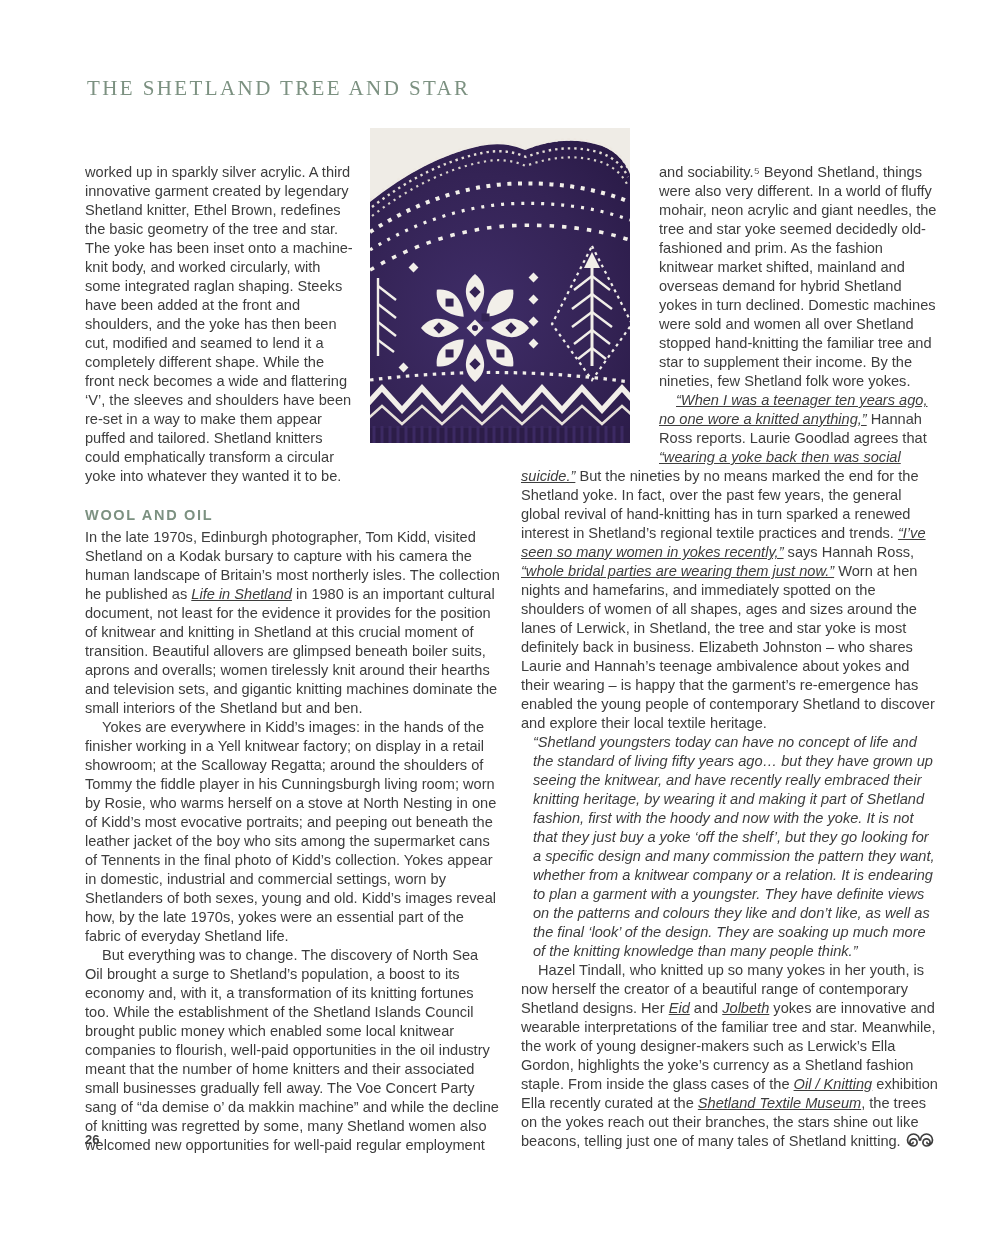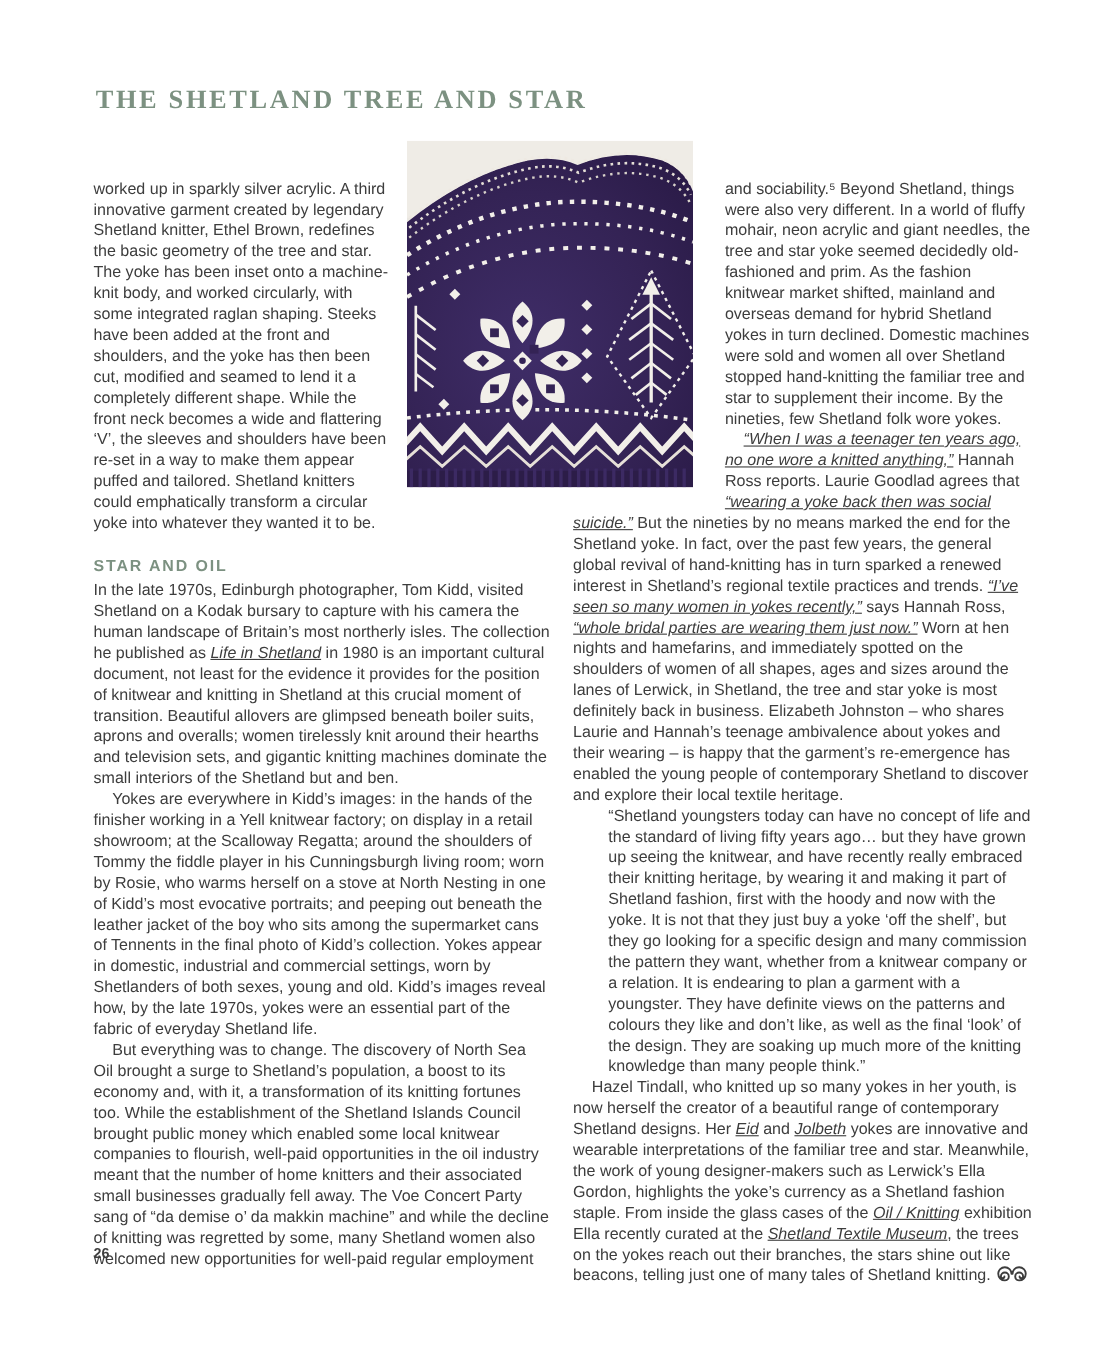--- a/index.html
+++ b/index.html
@@ -2,37 +2,37 @@
 <html><head>
 <meta charset="utf-8">
 <style>
   html,body { margin:0; padding:0; background:#ffffff; }
   .page {
     position:relative; width:999px; height:1236px; background:#ffffff;
     font-family:"Liberation Sans", sans-serif; color:#3d3d3d; overflow:hidden;
   }
   .title {
     position:absolute; left:87px; top:62px;
-    font-family:"Liberation Serif", serif; font-size:24px;
-    letter-spacing:2.4px; color:#7c9181; font-weight:bold;
+    font-family:"Liberation Serif", serif; font-size:21px;
+    letter-spacing:2.4px; color:#7c9181; font-weight:normal;
   }
   .photo { position:absolute; left:370px; top:128px; width:260px; height:315px; }
   .photo svg { display:block; }
   .col { position:absolute; top:163px; font-size:14.6px; line-height:19px; }
   .col-left  { left:85px;  width:415px; }
   .col-right { left:521px; width:418px; }
   .spacer-r { float:right; width:146px; height:304px; }
   .spacer-l { float:left;  width:138px; height:304px; }
   p { margin:0; }
   .indent { text-indent:17px; }
   .sect-head {
     color:#7c9181; letter-spacing:1.7px; font-size:14.5px;
     margin-top:20px; margin-bottom:3px;
   }
-  .bquote { margin-left:32px; }
+  .bquote { margin-left:12px; font-style:italic; }
   em { font-style:italic;text-decoration:underline; }
   .endmark { white-space:nowrap; }
   .endmark svg { display:inline-block; vertical-align:-2px; margin-left:5px; }
   .footnote { position:absolute; left:507px; top:1163px; font-size:14.2px; color:#525252; }
   .pagenum { position:absolute; left:85px; top:1132px; font-size:13px;font-weight:bold; }
 </style>
 </head>
 <body>
 
 <div class="page">
@@ -174,21 +174,21 @@
           <line x1="236" y1="298" x2="236" y2="315"></line>
         <line x1="244" y1="298" x2="244" y2="315"></line>
           <line x1="252" y1="298" x2="252" y2="315"></line>
       </g>
     </svg>
   </div>
 
   <div class="col col-left">
     <div class="spacer-r"></div>
     <p>worked up in sparkly silver acrylic. A third innovative garment created by legendary Shetland knitter, Ethel Brown, redefines the basic geometry of the tree and star. The yoke has been inset onto a machine-knit body, and worked circularly, with some integrated raglan shaping. Steeks have been added at the front and shoulders, and the yoke has then been cut, modified and seamed to lend it a completely different shape. While the front neck becomes a wide and flattering ‘V’, the sleeves and shoulders have been re-set in a way to make them appear puffed and tailored. Shetland knitters could emphatically transform a circular yoke into whatever they wanted it to be.</p>
-    <h2 class="sect-head">STAR AND OIL</h2>
+    <h2 class="sect-head">WOOL AND OIL</h2>
     <p><span>In the late 1970s, Edinburgh photographer, Tom Kidd, visited Shetland on a Kodak bursary to capture with his camera the human landscape of Britain’s most northerly isles. The collection he published as </span><em>Life in Shetland</em><span> in 1980 is an important cultural document, not least for the evidence it provides for the position of knitwear and knitting in Shetland at this crucial moment of transition. Beautiful allovers are glimpsed beneath boiler suits, aprons and overalls; women tirelessly knit around their hearths and television sets, and gigantic knitting machines dominate the small interiors of the Shetland but and ben.</span></p>
     <p class="indent">Yokes are everywhere in Kidd’s images: in the hands of the finisher working in a Yell knitwear factory; on display in a retail showroom; at the Scalloway Regatta; around the shoulders of Tommy the fiddle player in his Cunningsburgh living room; worn by Rosie, who warms herself on a stove at North Nesting in one of Kidd’s most evocative portraits; and peeping out beneath the leather jacket of the boy who sits among the supermarket cans of Tennents in the final photo of Kidd’s collection. Yokes appear in domestic, industrial and commercial settings, worn by Shetlanders of both sexes, young and old. Kidd’s images reveal how, by the late 1970s, yokes were an essential part of the fabric of everyday Shetland life.</p>
     <p class="indent">But everything was to change. The discovery of North Sea Oil brought a surge to Shetland’s population, a boost to its economy and, with it, a transformation of its knitting fortunes too. While the establishment of the Shetland Islands Council brought public money which enabled some local knitwear companies to flourish, well-paid opportunities in the oil industry meant that the number of home knitters and their associated small businesses gradually fell away. The Voe Concert Party sang of “da demise o’ da makkin machine” and while the decline of knitting was regretted by some, many Shetland women also welcomed new opportunities for well-paid regular employment</p>
   </div>
 
   <div class="col col-right">
     <div class="spacer-l"></div>
     <p>and sociability.⁵ Beyond Shetland, things were also very different. In a world of fluffy mohair, neon acrylic and giant needles, the tree and star yoke seemed decidedly old-fashioned and prim. As the fashion knitwear market shifted, mainland and overseas demand for hybrid Shetland yokes in turn declined. Domestic machines were sold and women all over Shetland stopped hand-knitting the familiar tree and star to supplement their income. By the nineties, few Shetland folk wore yokes.</p>
     <p class="indent"><em>“When I was a teenager ten years ago, no one wore a knitted anything,”</em><span> Hannah Ross reports. Laurie Goodlad agrees that </span><em>“wearing a yoke back then was social suicide.”</em><span> But the nineties by no means marked the end for the Shetland yoke. In fact, over the past few years, the general global revival of hand-knitting has in turn sparked a renewed interest in Shetland’s regional textile practices and trends. </span><em>“I’ve seen so many women in yokes recently,”</em><span> says Hannah Ross, </span><em>“whole bridal parties are wearing them just now.”</em><span> Worn at hen nights and hamefarins, and immediately spotted on the shoulders of women of all shapes, ages and sizes around the lanes of Lerwick, in Shetland, the tree and star yoke is most definitely back in business. Elizabeth Johnston – who shares Laurie and Hannah’s teenage ambivalence about yokes and their wearing – is happy that the garment’s re-emergence has enabled the young people of contemporary Shetland to discover and explore their local textile heritage.</span></p>
     <div class="bquote">“Shetland youngsters today can have no concept of life and the standard of living fifty years ago… but they have grown up seeing the knitwear, and have recently really embraced their knitting heritage, by wearing it and making it part of Shetland fashion, first with the hoody and now with the yoke. It is not that they just buy a yoke ‘off the shelf’, but they go looking for a specific design and many commission the pattern they want, whether from a knitwear company or a relation. It is endearing to plan a garment with a youngster. They have definite views on the patterns and colours they like and don’t like, as well as the final ‘look’ of the design. They are soaking up much more of the knitting knowledge than many people think.”</div>

